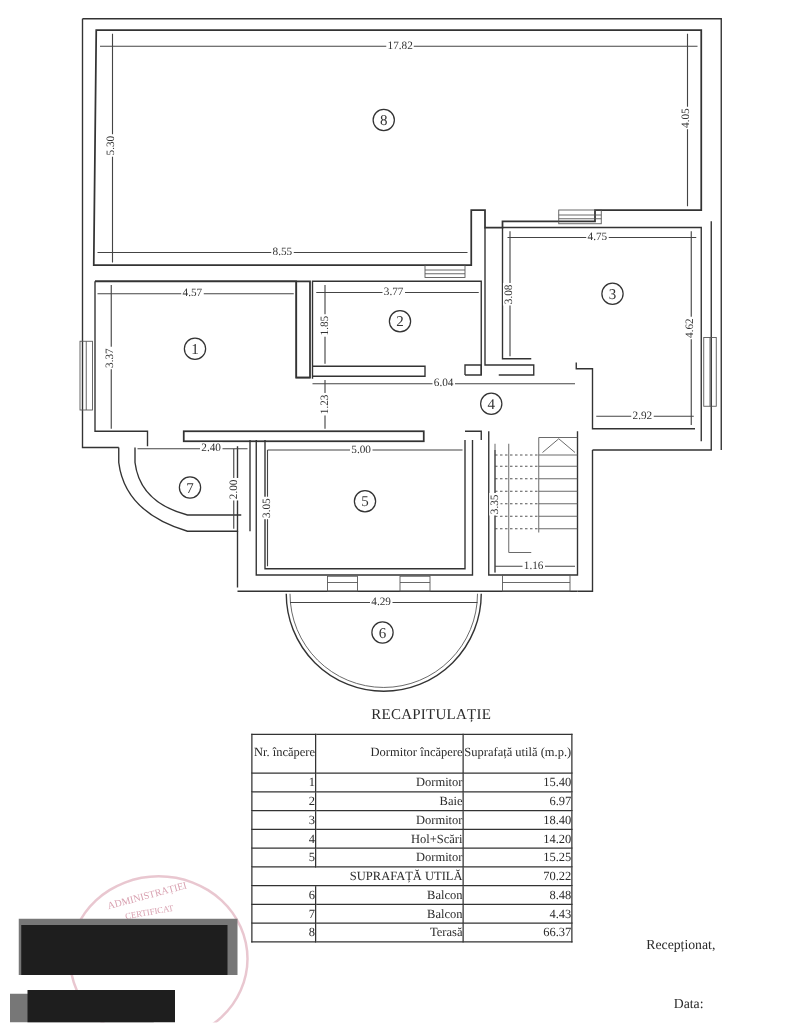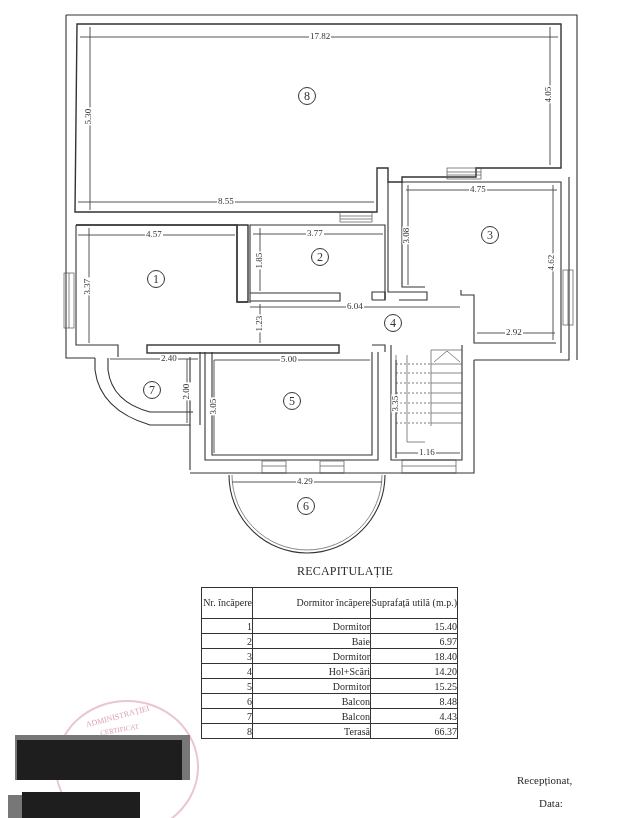--- a/index.html
+++ b/index.html
@@ -11,21 +11,21 @@
   .thin{stroke:#555;stroke-width:0.7;fill:none;}
   .dash{stroke:#555;stroke-width:0.8;stroke-dasharray:2 2;fill:none;}
   .lbl{position:absolute;font-size:9px;background:#fff;padding:0 1px;line-height:9px;white-space:nowrap;color:#333;}
   .vlbl{transform:rotate(-90deg);transform-origin:center center;}
   .room{position:absolute;width:16px;height:16px;border:1.1px solid #333;border-radius:50%;font-size:12px;line-height:16px;text-align:center;color:#333;}
   #recap-title{position:absolute;left:297px;top:564px;font-size:12px;letter-spacing:0.2px;}
   table{position:absolute;left:201px;top:587px;border-collapse:collapse;font-size:10px;}
   td{border:1px solid #333;text-align:right;padding:0;height:14px;line-height:13px;font-family:Liberation Serif, serif;}
   .c1{width:50px}.c2{width:117px}.c3{width:86px}
   .hdr td{height:30px;line-height:12px;}
-  .recv{position:absolute;left:517px;top:750px;font-size:11px;margin-top:24px;}
+  .recv{position:absolute;left:517px;top:750px;font-size:11px;}
   .data{position:absolute;left:539px;top:797px;font-size:11px;}
   .stamp{position:absolute;left:55px;top:700px;width:140px;height:130px;border:2px solid #e4b9c4;border-radius:50%;opacity:0.8;}
   .stamp-t{position:absolute;left:85px;top:712px;font-size:8px;color:#d9a2b1;transform:rotate(-15deg);}
   .stamp-t2{position:absolute;left:100px;top:726px;font-size:7px;color:#d9a2b1;transform:rotate(-10deg);}
   .redact{position:absolute;background:#1e1e1e;}
   .redact-g{position:absolute;background:#777;}
 </style>
 </head>
 <body>
 
@@ -189,20 +189,24 @@
         <td>4</td>
         <td>Hol+Scări</td>
         <td>14.20</td>
       </tr>
   <tr>
         <td>5</td>
         <td>Dormitor</td>
         <td>15.25</td>
       </tr>
   <tr>
+        <td colspan="2">SUPRAFAȚĂ UTILĂ</td>
+        <td>70.22</td>
+      </tr>
+  <tr>
         <td>6</td>
         <td>Balcon</td>
         <td>8.48</td>
       </tr>
   <tr>
         <td>7</td>
         <td>Balcon</td>
         <td>4.43</td>
       </tr>
   <tr>

